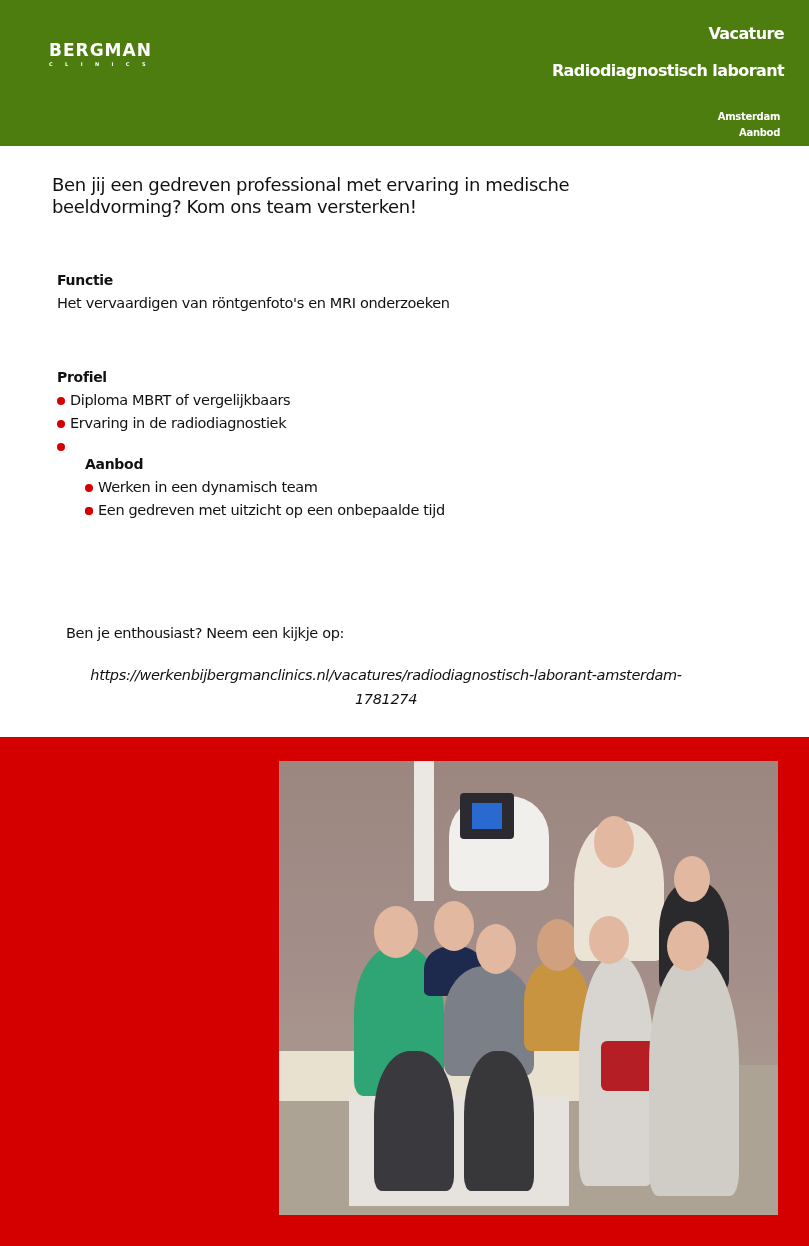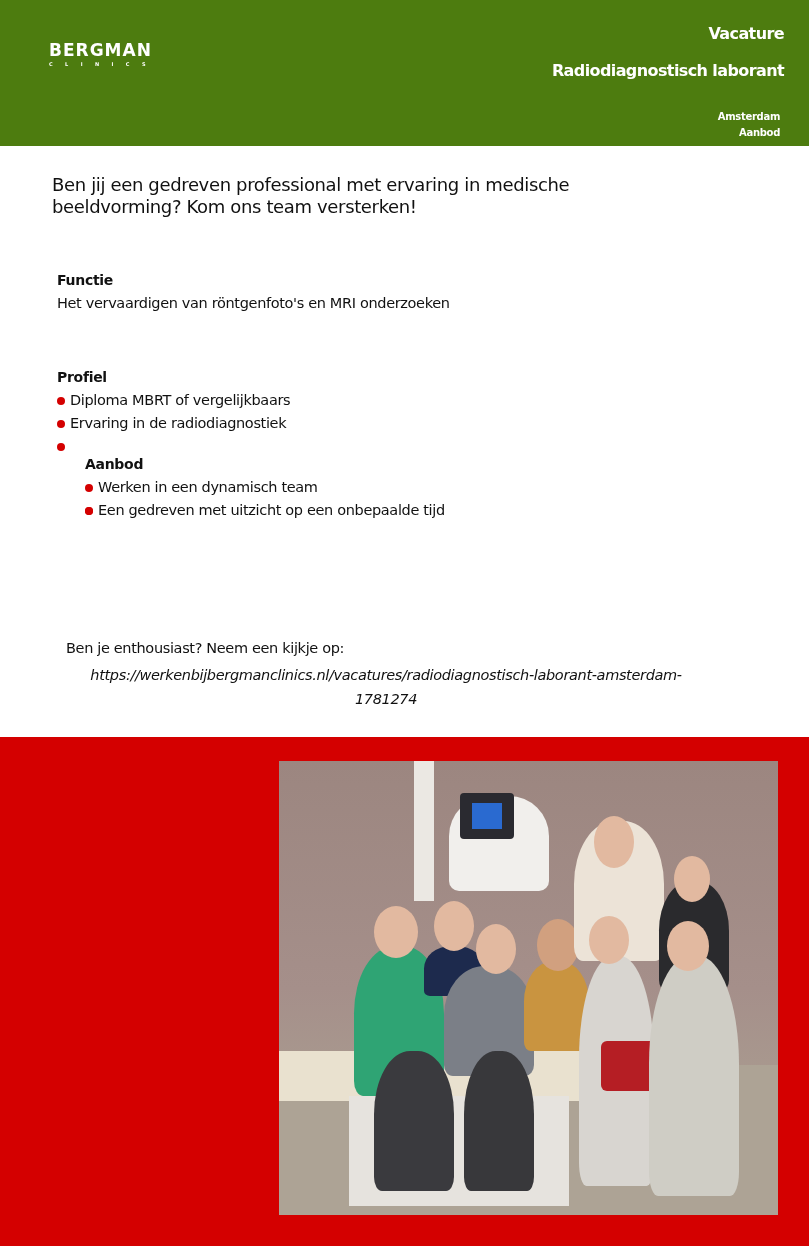--- a/index.html
+++ b/index.html
@@ -122,21 +122,21 @@
     </div>
     <div class="list-item">
       <span class="bullet"></span>
     </div>
     <div class="list-item">
       <span class="bullet"></span>
       <span>Een gedreven met uitzicht op een onbepaalde tijd</span>
     </div>
   </div>
 
-  <div class="cta" style="top:475px;margin-top:15px;">Ben je enthousiast? Neem een kijkje op:</div>
+  <div class="cta" style="top:475px;">Ben je enthousiast? Neem een kijkje op:</div>
   <div class="cta url" style="top:517px;">https://werkenbijbergmanclinics.nl/vacatures/radiodiagnostisch-laborant-amsterdam-1781274</div>
 </div>
 
 <div class="footer">
   <div class="photo">
     <div class="floor"></div>
     <div class="arm"></div>
     <div class="tube"></div>
     <div class="screen"></div>
     <div class="screen-inner"></div>

